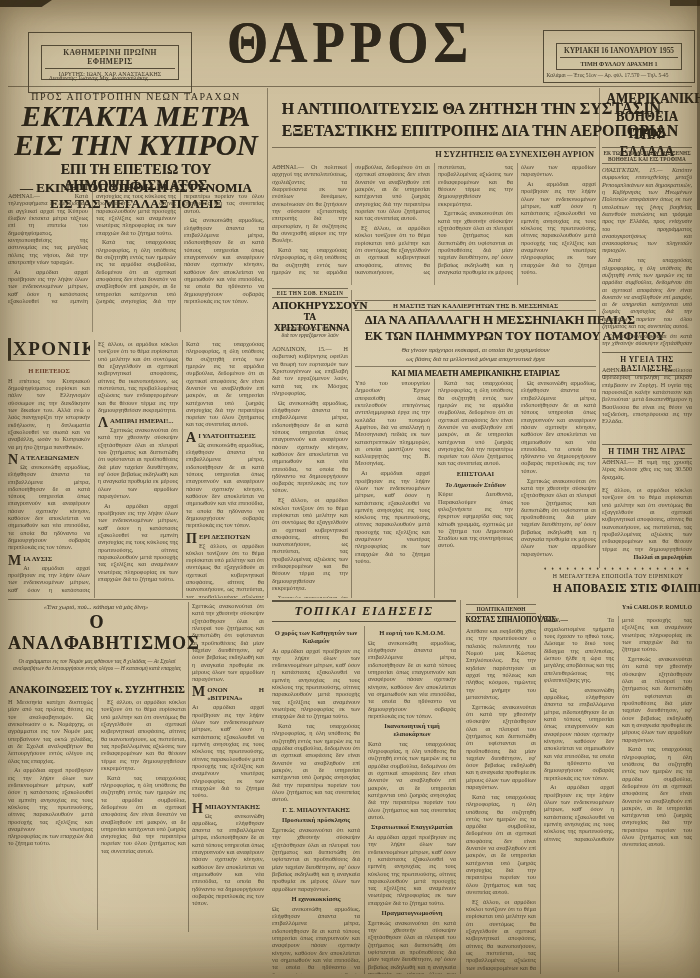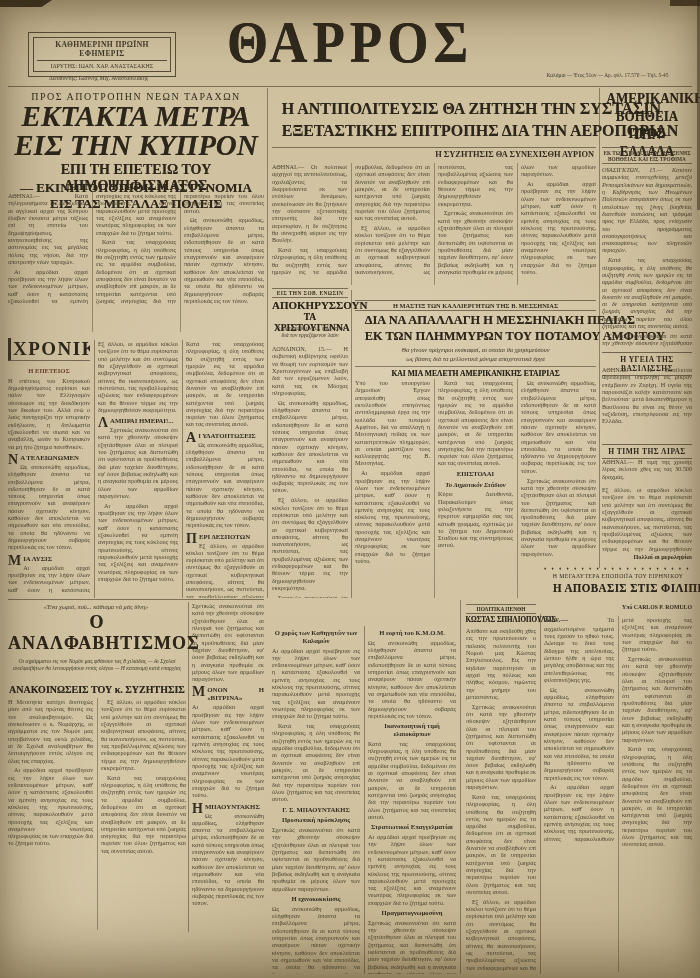--- a/index.html
+++ b/index.html
@@ -11,21 +11,21 @@
       linear-gradient(180deg,#c3b28d 0%,#cfc09e 6%,#d3c5a5 45%,#d2c4a2 80%,#c6b692 96%,#baa883 100%);
   }
   .page::after{content:"";position:absolute;inset:0;pointer-events:none;
     box-shadow:inset 0 0 90px rgba(72,56,28,.30), inset 0 -22px 45px rgba(70,54,26,.20), inset 0 10px 25px rgba(60,45,20,.25);}
   .abs{position:absolute;}
   .c{text-align:center;} .r{text-align:right;}
   .b{font-weight:bold;}
   .ink{color:#2e281d;}
   .hr{position:absolute;height:1px;background:rgba(78,68,48,.65);}
   .vr{position:absolute;width:1px;background:rgba(78,68,48,.55);}
-  .dbox{border:1px solid #564d39;padding:4px;background:rgba(255,250,235,.08);}
+  .dbox{border:1px solid #564d39;padding:12px;background:rgba(255,250,235,.08);}
   .dbox-inner{border:1px solid #564d39;padding:2px 3px;}
   .kick{font-weight:normal;text-align:center;color:#332c20;letter-spacing:1.5px;}
   .kickbox{border-top:1px solid rgba(78,68,48,.7);border-bottom:1px solid rgba(78,68,48,.7);
     font-weight:bold;text-align:center;color:#332c20;padding:1px 0;}
   .head{font-weight:bold;text-align:center;color:#2c261b;text-shadow:0 0 .4px rgba(44,38,27,.55);}
   .boxhead{border-top:1px solid rgba(78,68,48,.75);border-bottom:1px solid rgba(78,68,48,.75);
     text-align:center;font-weight:bold;font-size:7.5px;padding:2px 0;color:#2e281d;letter-spacing:.5px;}
   .body{font-size:6.2px;line-height:1.18;text-align:justify;color:#49412f;overflow:hidden;}
   .body p{margin:0 0 2.5px;text-indent:6px;}
   .body p.ni{text-indent:0;}
@@ -53,20 +53,26 @@
   <div class="abs dbox" style="left:28px;top:32px;width:138px;">
     <div class="dbox-inner">
       <div class="c b" style="font-size:7.6px;letter-spacing:.4px;">ΚΑΘΗΜΕΡΙΝΗ ΠΡΩΪΝΗ ΕΦΗΜΕΡΙΣ</div>
       <div class="c" style="font-size:5.9px;border-top:1px solid #564d39;margin-top:2px;padding-top:2px;">ΙΔΡΥΤΗΣ: ΙΩΑΝ. ΧΑΡ. ΑΝΑΣΤΑΣΑΚΗΣ</div>
     </div>
   </div>
   <div class="abs c" style="left:16px;top:75px;width:165px;font-size:5.8px;">Διευθυντής: Ιωάννης Μιχ. Αναστασιλάκης</div>
 
   <div class="abs c ink" style="left:200px;top:12px;width:300px;font-size:53px;font-weight:900;letter-spacing:5px;transform:scaleY(1.1);text-shadow:0 0 .6px rgba(35,28,16,.8);">ΘΑΡΡΟΣ</div>
 
+  <div class="abs dbox" style="left:543px;top:30px;width:126px;">
+    <div class="dbox-inner">
+      <div class="c b" style="font-size:7.4px;">ΚΥΡΙΑΚΗ 16 ΙΑΝΟΥΑΡΙΟΥ 1955</div>
+      <div class="c b" style="font-size:6.2px;border-top:1px solid #564d39;margin-top:2px;padding-top:2px;">ΤΙΜΗ ΦΥΛΛΟΥ ΔΡΑΧΜΗ 1</div>
+    </div>
+  </div>
   <div class="abs c" style="left:530px;top:72px;width:155px;font-size:5.4px;">Καλάμαι — Έτος 51ον — Αρ. φύλ. 17.570 — Τηλ. 5-45</div>
 
   <div class="hr" style="left:8px;top:86px;width:684px;"></div>
 
   <div class="abs kick" style="left:12px;top:91px;width:248px;font-size:10px;">ΠΡΟΣ ΑΠΟΤΡΟΠΗΝ ΝΕΩΝ ΤΑΡΑΧΩΝ</div>
   <div class="abs head" style="left:8px;top:102px;width:256px;font-size:29px;font-style:italic;line-height:1;">ΕΚΤΑΚΤΑ ΜΕΤΡΑ</div>
   <div class="abs head" style="left:8px;top:131px;width:256px;font-size:29px;font-style:italic;line-height:1;">ΕΙΣ ΤΗΝ ΚΥΠΡΟΝ</div>
   <div class="abs head" style="left:8px;top:162px;width:256px;font-size:14px;">ΕΠΙ ΤΗ ΕΠΕΤΕΙΩ ΤΟΥ ΔΗΜΟΨΗΦΙΣΜΑΤΟΣ</div>
   <div class="abs head" style="left:8px;top:180px;width:256px;font-size:13px;">— ΕΚΙΝΗΤΟΠΟΙΗΘΗ Η ΑΣΤΥΝΟΜΙΑ ΕΙΣ ΤΑΣ ΜΕΓΑΛΑΣ ΠΟΛΕΙΣ</div>
   <div class="abs body cols3" style="left:8px;top:192px;width:256px;height:140px;">
@@ -189,20 +195,23 @@
   </div>
   <div class="vr" style="left:188px;top:602px;height:330px;"></div>
   <div class="abs body" style="left:192px;top:602px;width:72px;height:330px;">
     <p class="ni">Σχετικώς ανακοινούται ότι κατά την χθεσινήν σύσκεψιν εξητάσθησαν όλαι αι πλευραί του ζητήματος και διεπιστώθη ότι υφίστανται αι προϋποθέσεις διά μίαν ταχείαν διευθέτησιν, εφ' όσον βεβαίως εκδηλωθή και η αναγκαία προθυμία εκ μέρους όλων των αρμοδίων παραγόντων.</p>
     <h5 class="dh">ΜΟΝΟΝ Η «ΒΙΤΡΙΝΑ»</h5>
     <p class="ni">Αι αρμόδιαι αρχαί προέβησαν εις την λήψιν όλων των ενδεικνυομένων μέτρων, καθ' όσον η κατάστασις εξακολουθεί να εμπνέη ανησυχίας εις τους κύκλους της πρωτευούσης, οίτινες παρακολουθούν μετά προσοχής τας εξελίξεις και αναμένουν νεωτέρας πληροφορίας εκ των επαρχιών διά το ζήτημα τούτο.</p>
     <h5 class="dh">Η ΜΠΑΟΥΝΤΑΚΗΣ</h5>
     <p class="ni">Ως ανεκοινώθη αρμοδίως, ελήφθησαν άπαντα τα επιβαλλόμενα μέτρα, ειδοποιήθησαν δε αι κατά τόπους υπηρεσίαι όπως επαγρυπνούν και αναφέρουν πάσαν σχετικήν κίνησιν, καθόσον δεν αποκλείεται να σημειωθούν και νέα επεισόδια, τα οποία θα ηδύναντο να δημιουργήσουν σοβαράς περιπλοκάς εις τον τόπον.</p>
   </div>
 
+  <div class="abs" style="left:272px;top:600px;width:184px;border-top:2px solid rgba(60,52,36,.8);border-bottom:1px solid rgba(60,52,36,.8);padding:2px 0;">
+    <div class="c b ink" style="font-size:12.5px;font-style:italic;letter-spacing:1.5px;">ΤΟΠΙΚΑΙ ΕΙΔΗΣΕΙΣ</div>
+  </div>
   <div class="abs body" style="left:272px;top:626px;width:88px;height:348px;">
     <h5 class="ch">Ο χορός των Καθηγητών των Καλαμών</h5>
     <p class="ni">Αι αρμόδιαι αρχαί προέβησαν εις την λήψιν όλων των ενδεικνυομένων μέτρων, καθ' όσον η κατάστασις εξακολουθεί να εμπνέη ανησυχίας εις τους κύκλους της πρωτευούσης, οίτινες παρακολουθούν μετά προσοχής τας εξελίξεις και αναμένουν νεωτέρας πληροφορίας εκ των επαρχιών διά το ζήτημα τούτο.</p>
     <p>Κατά τας υπαρχούσας πληροφορίας, η όλη υπόθεσις θα συζητηθή εντός των ημερών εις τα αρμόδια συμβούλια, δεδομένου ότι αι σχετικαί αποφάσεις δεν είναι δυνατόν να αναβληθούν επί μακρόν, αι δε υπηρεσίαι κατέχονται υπό ζωηράς ανησυχίας διά την περαιτέρω πορείαν του όλου ζητήματος και τας συνεπείας αυτού.</p>
     <h5 class="ch">Γ. Σ. ΜΠΑΟΥΝΤΑΚΗΣ</h5>
     <h5 class="ch">Προσωπική πρόσκλησις</h5>
     <p class="ni">Σχετικώς ανακοινούται ότι κατά την χθεσινήν σύσκεψιν εξητάσθησαν όλαι αι πλευραί του ζητήματος και διεπιστώθη ότι υφίστανται αι προϋποθέσεις διά μίαν ταχείαν διευθέτησιν, εφ' όσον βεβαίως εκδηλωθή και η αναγκαία προθυμία εκ μέρους όλων των αρμοδίων παραγόντων.</p>
     <h5 class="ch">Η εχινοκοκκίασις</h5>
     <p class="ni">Ως ανεκοινώθη αρμοδίως, ελήφθησαν άπαντα τα επιβαλλόμενα μέτρα, ειδοποιήθησαν δε αι κατά τόπους υπηρεσίαι όπως επαγρυπνούν και αναφέρουν πάσαν σχετικήν κίνησιν, καθόσον δεν αποκλείεται να σημειωθούν και νέα επεισόδια, τα οποία θα ηδύναντο να δημιουργήσουν σοβαράς περιπλοκάς εις τον τόπον.</p>
 

